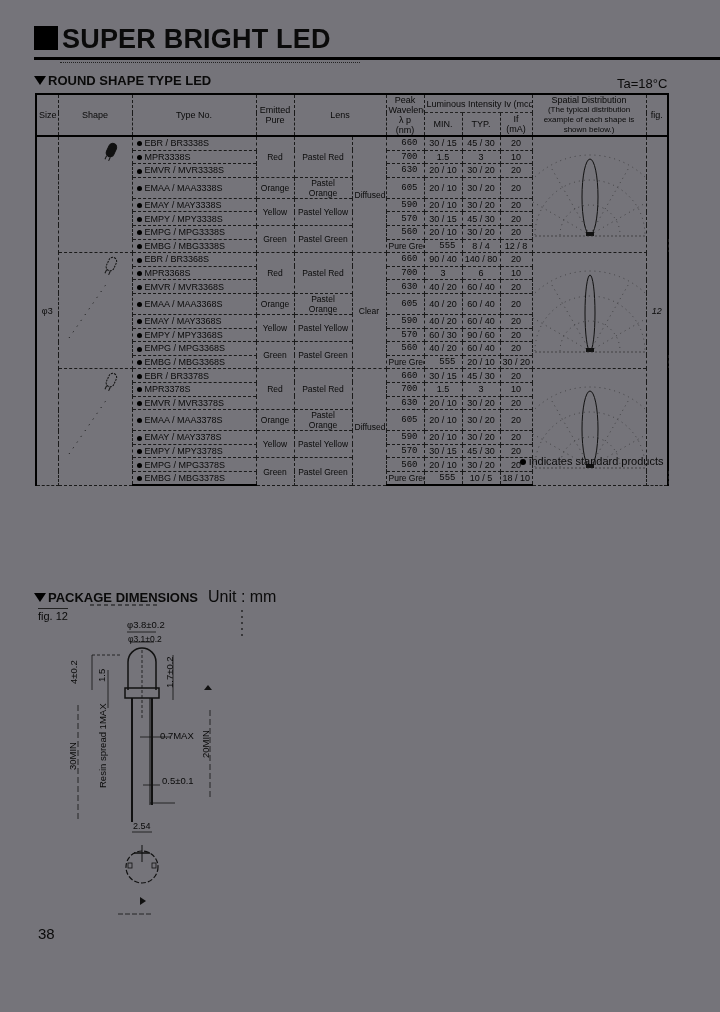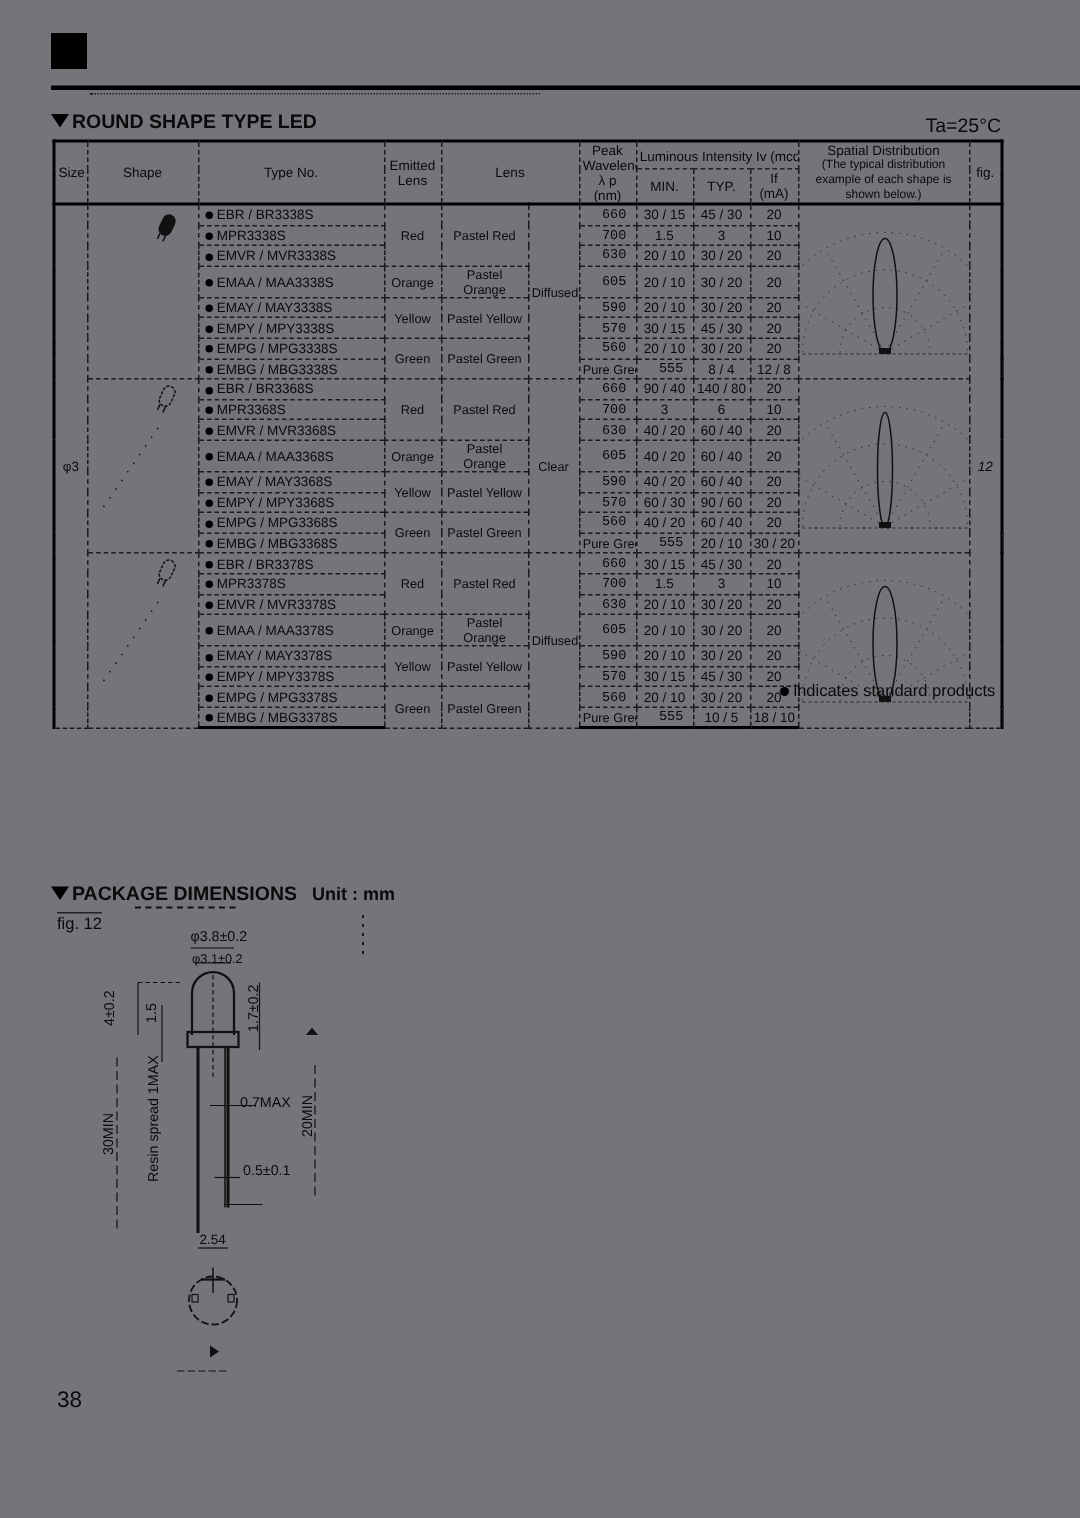--- a/index.html
+++ b/index.html
@@ -14,21 +14,21 @@
     .title-bar { position: absolute; left: 34px; top: 24px; width: 686px; }
     .title-block { display: inline-block; width: 24px; height: 24px; background: #000; vertical-align: middle; margin-right: 4px; position: relative; top: -2px; }
     .title-text { font-size: 27px; font-weight: bold; letter-spacing: 0.2px; vertical-align: middle; }
     .title-rule { position: absolute; left: 34px; top: 57px; width: 686px; height: 3px; background: #000; }
     .title-rule2 { position: absolute; left: 60px; top: 62px; width: 300px; border-top: 1px dotted #222; }
 
     .section-title { position: absolute; font-size: 13px; font-weight: bold; }
     .sec1 { left: 34px; top: 73px; }
     .sec2 { left: 34px; top: 588px; }
     .tri { display: inline-block; width: 0; height: 0; border-left: 6px solid transparent; border-right: 6px solid transparent; border-top: 9px solid #000; margin-right: 2px; vertical-align: middle; position: relative; top: -1px; }
-    .unit { font-weight: bold; font-size: 12px; margin-left: 10px; }
+    .unit { font-weight: normal; font-size: 16px; margin-left: 10px; }
     .ta { position: absolute; left: 617px; top: 76px; font-size: 13px; }
 
     table.spec {
       position: absolute; left: 35px; top: 93px;
       width: 632px;
       border-collapse: collapse;
       font-size: 9px;
       table-layout: fixed;
     }
     table.spec th, table.spec td {
@@ -62,29 +62,29 @@
     .footnote .dot { width: 6px; height: 6px; }
     .fig-label { position: absolute; left: 38px; top: 608px; font-size: 11px; border-top: 1px solid #222; padding-top: 1px; }
     .dim { position: absolute; font-size: 9.5px; white-space: nowrap; }
     .vert { transform: rotate(-90deg); transform-origin: left top; }
     .page-no { position: absolute; left: 38px; top: 925px; font-size: 15px; }
   </style>
 </head>
 <body>
 
 <div class="title-bar">
-  <span class="title-block"></span>
+  <span class="title-block"></span><span class="title-text">SUPER BRIGHT LED</span>
 </div>
 <div class="title-rule"></div>
 <div class="title-rule2"></div>
 
 <div class="section-title sec1">
   <span class="tri"></span><span>ROUND SHAPE TYPE LED</span>
 </div>
-<div class="ta">Ta=25°C</div>
+<div class="ta">Ta=18°C</div>
 
 <table class="spec">
   <colgroup>
     <col style="width:22px">
       <col style="width:74px">
       <col style="width:124px">
     <col style="width:38px">
       <col style="width:58px">
       <col style="width:34px">
     <col style="width:38px">
@@ -92,21 +92,21 @@
       <col style="width:38px">
       <col style="width:32px">
     <col style="width:114px">
       <col style="width:22px">
   </colgroup>
   <thead>
     <tr>
       <th rowspan="2" class="b-left">Size</th>
       <th rowspan="2">Shape</th>
       <th rowspan="2">Type No.</th>
-      <th rowspan="2" style="white-space:normal">Emitted Lens</th>
+      <th rowspan="2" style="white-space:normal">Emitted Pure</th>
       <th rowspan="2" colspan="2">Lens</th>
       <th rowspan="2" style="white-space:normal">
         <div>Peak Wavelength</div>
         <div>λ p</div>
         <div>(nm)</div>
       </th>
       <th colspan="3" style="text-align:left;border-bottom:1px dashed #222">Luminous Intensity Iv (mcd)</th>
       <th rowspan="2" style="white-space:normal">
         <div>Spatial Distribution</div>
         <div style="font-size:8px">(The typical distribution example of each shape is shown below.)</div>

